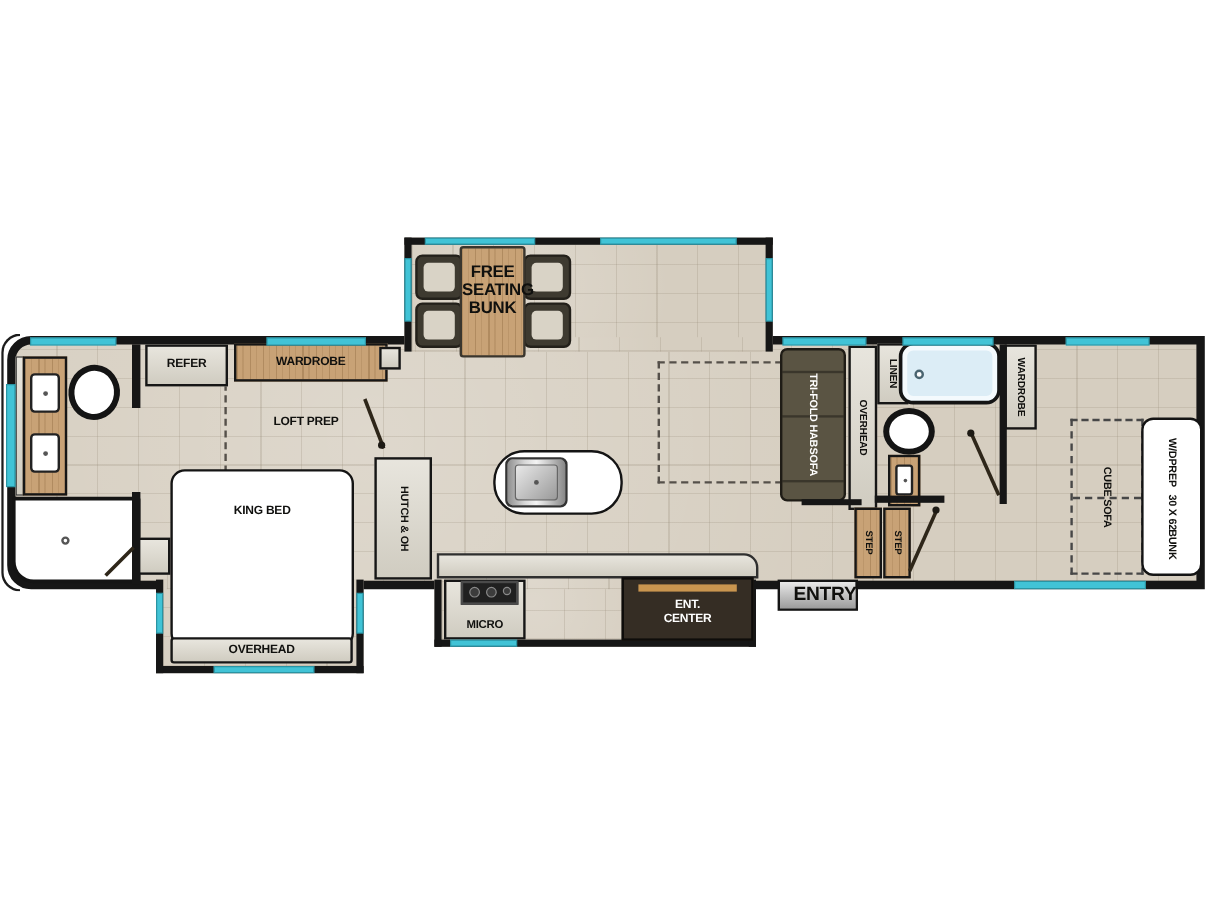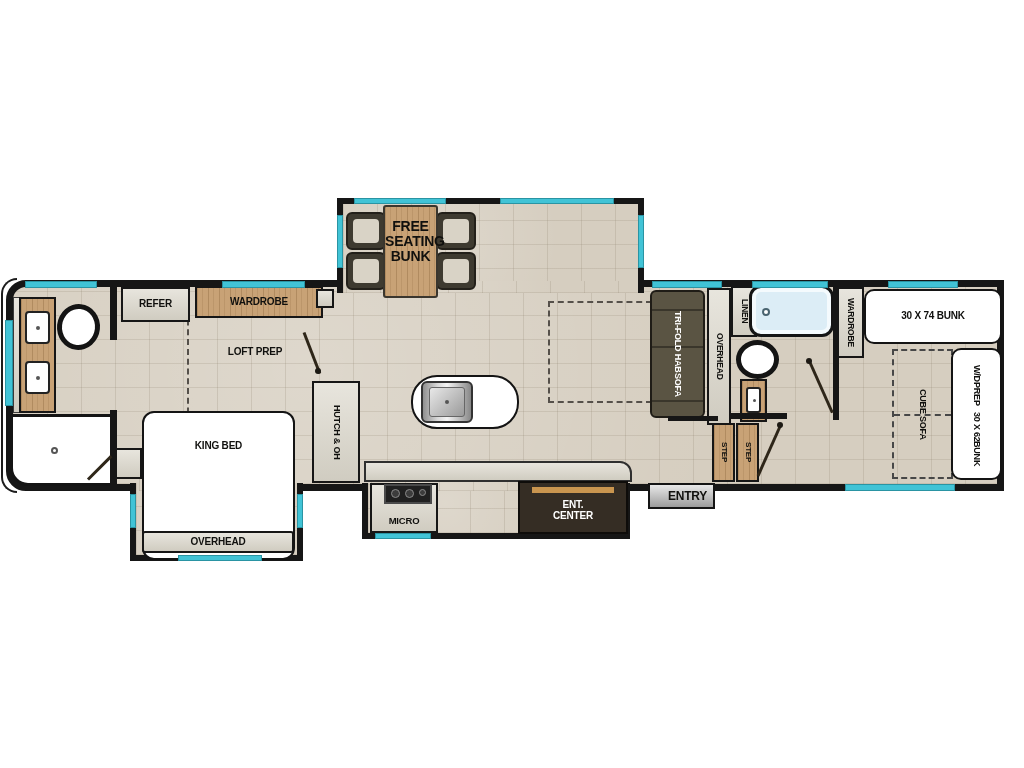--- a/index.html
+++ b/index.html
@@ -74,21 +74,21 @@
 
   <div class="abs cab b2 center" style="left:121px;top:287px;width:69px;height:35px;z-index:20;">
     <div class="lbl">REFER</div>
   </div>
   <div class="abs wood b2 center" style="left:195px;top:286px;width:128px;height:32px;z-index:20;">
     <div class="lbl">WARDROBE</div>
   </div>
   <div class="abs lbl" style="left:203px;top:347px;width:104px;z-index:35;">LOFT PREP</div>
   <div class="abs cab b2" style="left:316px;top:289px;width:18px;height:19px;z-index:26;"></div>
   <div class="abs cab b2" style="left:114px;top:448px;width:28px;height:31px;z-index:20;"></div>
-  <div class="abs white b25" style="left:142px;top:391px;width:153px;height:149px;border-radius:12px;z-index:20;margin-top:20px;">
+  <div class="abs white b25" style="left:142px;top:391px;width:153px;height:149px;border-radius:12px;z-index:20;">
     <div class="lbl" style="margin-top:28px;">KING BED</div>
   </div>
   <div class="abs cab b2 center" style="left:142px;top:531px;width:152px;height:22px;border-radius:3px;z-index:21;">
     <div class="lbl">OVERHEAD</div>
   </div>
   <div class="doorline" style="left:304px;top:331px;width:44px;transform:rotate(69deg);"></div>
   <div class="hinge" style="left:315px;top:368px;"></div>
 
   <div class="abs" style="left:346px;top:212px;width:40px;height:38px;background:#3e3a30;border:2px solid #23201a;border-radius:6px;z-index:20;">
     <div class="abs" style="left:5px;top:5px;right:5px;bottom:5px;background:#d9d3c6;border-radius:4px;"></div>
@@ -162,23 +162,20 @@
     </div>
   </div>
   <div class="abs wall" style="left:833px;top:287px;width:6px;height:133px;z-index:26;"></div>
   <div class="abs wall" style="left:729px;top:413px;width:58px;height:6px;z-index:26;"></div>
   <div class="doorline" style="left:810px;top:361px;width:55px;transform:rotate(66deg);"></div>
   <div class="hinge" style="left:806px;top:358px;"></div>
 
   <div class="abs cab b2" style="left:837px;top:287px;width:27px;height:71px;z-index:20;">
     <div class="lbl vt" style="position:absolute;left:0;right:0;top:0;bottom:0;display:flex;align-items:center;justify-content:center;font-size:8.5px;">WARDROBE</div>
   </div>
-  <div class="abs white b25 center" style="left:864px;top:289px;width:138px;height:55px;border-radius:10px;z-index:20;">
-    <div class="lbl">30 X 74 BUNK</div>
-  </div>
   <div class="abs white b25" style="left:951px;top:348px;width:51px;height:132px;border-radius:10px;z-index:20;">
     <div class="lbl vt" style="position:absolute;left:0;right:0;top:10px;height:50px;display:flex;align-items:center;justify-content:center;font-size:9px;">
       <span>W/D</span>
       <span>PREP</span>
     </div>
     <div class="lbl vt" style="position:absolute;left:0;right:0;bottom:10px;height:58px;display:flex;align-items:center;justify-content:center;font-size:9px;">
       <span>30 X 62</span>
       <span>BUNK</span>
     </div>
   </div>
@@ -189,21 +186,21 @@
   <div class="abs wood b2" style="left:712px;top:423px;width:23px;height:59px;z-index:20;">
     <div class="lbl vt" style="position:absolute;left:0;right:0;top:0;bottom:0;display:flex;align-items:center;justify-content:center;font-size:8px;">STEP</div>
   </div>
   <div class="abs wood b2" style="left:736px;top:423px;width:23px;height:59px;z-index:20;">
     <div class="lbl vt" style="position:absolute;left:0;right:0;top:0;bottom:0;display:flex;align-items:center;justify-content:center;font-size:8px;">STEP</div>
   </div>
   <div class="doorline" style="left:780px;top:425px;width:54px;transform:rotate(114deg);"></div>
   <div class="hinge" style="left:777px;top:422px;"></div>
 
   <div class="abs center" style="left:648px;top:483px;width:67px;height:26px;background:linear-gradient(180deg,#e8e8e8,#9c9c9c);border:2px solid #141414;z-index:32;">
-    <div class="lbl" style="font-size:12px;padding-left:12px;">ENTRY</div>
+    <div class="lbl" style="font-size:16px;padding-left:12px;">ENTRY</div>
   </div>
 
   <div class="abs win" style="left:25px;top:281px;width:72px;height:7px;z-index:40;"></div>
   <div class="abs win" style="left:222px;top:281px;width:83px;height:7px;z-index:40;"></div>
   <div class="abs win" style="left:354px;top:198px;width:92px;height:6px;z-index:40;"></div>
   <div class="abs win" style="left:500px;top:198px;width:114px;height:6px;z-index:40;"></div>
   <div class="abs win" style="left:337px;top:215px;width:6px;height:53px;z-index:40;"></div>
   <div class="abs win" style="left:638px;top:215px;width:6px;height:53px;z-index:40;"></div>
   <div class="abs win" style="left:652px;top:281px;width:70px;height:7px;z-index:40;"></div>
   <div class="abs win" style="left:752px;top:281px;width:76px;height:7px;z-index:40;"></div>

